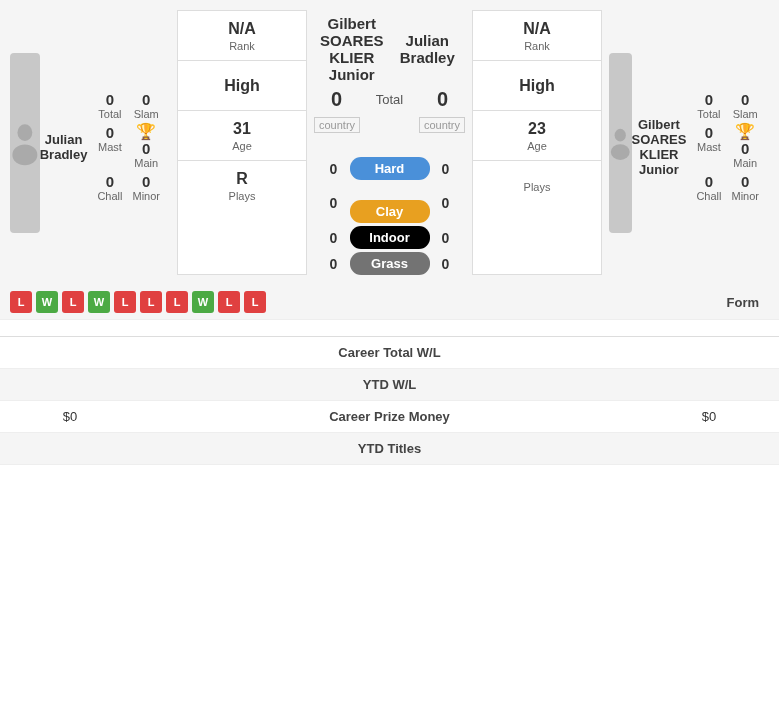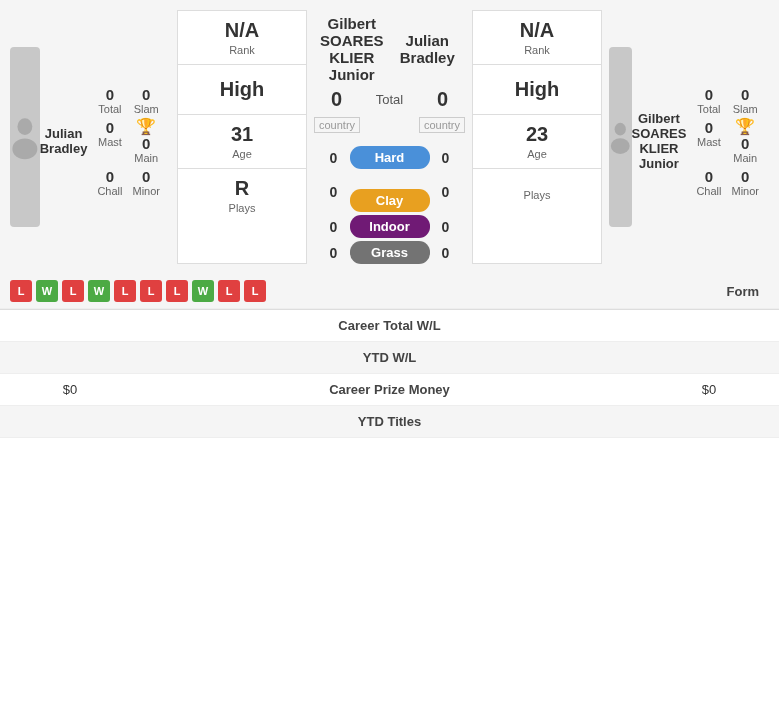--- a/index.html
+++ b/index.html
@@ -102,21 +102,21 @@
       flex-direction: column;
       align-items: center;
       justify-content: center;
     }
 
     .detail-cell:last-child {
       border-bottom: none;
     }
 
     .detail-val {
-      font-size: 20px;
+      font-size: 16px;
       font-weight: bold;
       color: #333;
     }
 
     .detail-lbl {
       font-size: 11px;
       color: #666;
       margin-top: 2px;
     }
 
@@ -166,21 +166,21 @@
       font-size: 13px;
       color: #555;
       text-align: center;
       min-width: 60px;
     }
 
     .country-flag {
       display: flex;
       align-items: center;
       gap: 5px;
-      margin-bottom: 3px;
+      margin-bottom: 14px;
     }
 
     .flag-img-placeholder {
       font-size: 11px;
       color: #999;
       border: 1px solid #ccc;
       padding: 1px 4px;
     }
 
     .surface-rows {
@@ -212,28 +212,28 @@
       border-radius: 11px;
       border: none;
       color: #fff;
       font-size: 13px;
       font-weight: bold;
       text-align: center;
     }
 
     .surface-hard { background: #4a90d9; }
     .surface-clay { background: #e8a020; margin-top: 17px; }
-    .surface-indoor { background: #701a75; }
+    .surface-indoor { background: #000000; }
     .surface-grass { background: #737373; }
 
     
     .bottom-section {
       width: 100%;
       border-top: 1px solid #ddd;
-      margin-top: 0;
+      margin-top: 16px;
     }
 
     .bottom-row {
       display: flex;
       align-items: center;
       border-bottom: 1px solid #eee;
       padding: 8px 10px;
       background: #fff;
     }
 

